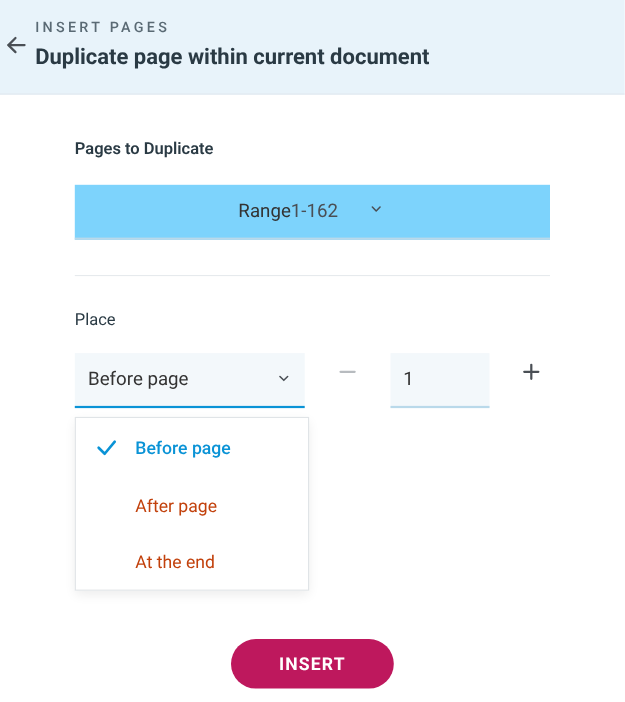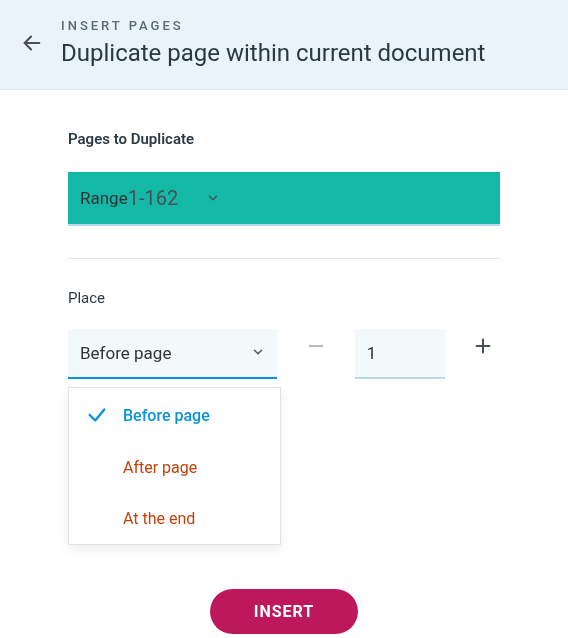--- a/index.html
+++ b/index.html
@@ -1,27 +1,27 @@
 <!DOCTYPE html>
 <html><head>
 <meta charset="utf-8">
 <style>
   * { box-sizing: border-box; margin: 0; padding: 0; font-family: -apple-system, BlinkMacSystemFont, "Segoe UI", Roboto, Helvetica, Arial, sans-serif; }
   body { width: 568px; height: 638px; background: #fff; color: #333; }
-  .header { background: #e8f3fa; padding: 18px 20px 22px 21px; display: flex; align-items: center; gap: 18px; border-bottom: 1px solid #e0e8ee; }
+  .header { background: #e8f3fa; padding: 18px 20px 22px 4px; display: flex; align-items: center; gap: 6px; border-bottom: 1px solid #e0e8ee; }
   .back-icon { width: 22px; height: 22px; flex-shrink: 0; cursor: pointer; }
   .header-text { display: flex; flex-direction: column; gap: 6px; }
   .breadcrumb { font-size: 13px; letter-spacing: 3px; color: #5a6a74; text-transform: uppercase; font-weight: 500; }
-  .title { font-size: 24px; color: #2a3a44; font-weight: 400; }
+  .title { font-size: 20px; color: #2a3a44; font-weight: 700; }
   .content { padding: 30px 68px 0 68px; }
   .section-label { font-size: 15px; font-weight: 600; color: #2a3a44; margin-bottom: 24px; margin-top: 10px; }
   .section-label.place { font-weight: 400; margin-top: 30px; margin-bottom: 22px; }
-  .select-row { background: #14b8a6; border-bottom: 2px solid #b9d9ea; padding: 14px 14px 14px 12px; display: flex; align-items: center; justify-content: flex-start; cursor: pointer; }
+  .select-row { background: #7dd3fc; border-bottom: 2px solid #b9d9ea; padding: 14px 14px 14px 12px; display: flex; align-items: center; justify-content: center; cursor: pointer; }
   .select-row .left { font-size: 17px; color: #333; }
-  .select-row .right { display: flex; align-items: center; gap: 28px; font-size: 20px; color: #4a4f55; }
+  .select-row .right { display: flex; align-items: center; gap: 28px; font-size: 17px; color: #4a4f55; }
   .chevron { width: 14px; height: 14px; }
   .divider { border: none; border-top: 1px solid #e6eaed; margin-top: 32px; }
   .place-row { display: flex; align-items: flex-start; gap: 22px; position: relative; }
   .place-select { background: #f3f8fb; border-bottom: 2px solid #0a93d6; padding: 14px 12px; display: flex; align-items: center; justify-content: space-between; width: 213px; cursor: pointer; }
   .place-select .label { font-size: 17px; color: #333; }
   .stepper-btn { width: 34px; height: 34px; display: flex; align-items: center; justify-content: center; cursor: pointer; color: #555; }
   .stepper-btn.minus { color: #b7bbbf; }
   .number-input { width: 90px; background: #f3f8fb; border: none; border-bottom: 2px solid #b9d9ea; padding: 14px 12px; font-size: 17px; color: #333; outline: none; }
   .dropdown { position: absolute; top: 58px; left: 0; width: 213px; background: #fff; border: 1px solid #e0e4e7; box-shadow: 0 4px 10px rgba(0,0,0,0.08); z-index: 10; }
   .dropdown-item { display: flex; align-items: center; padding: 16px 16px; gap: 14px; cursor: pointer; font-size: 16px; }

